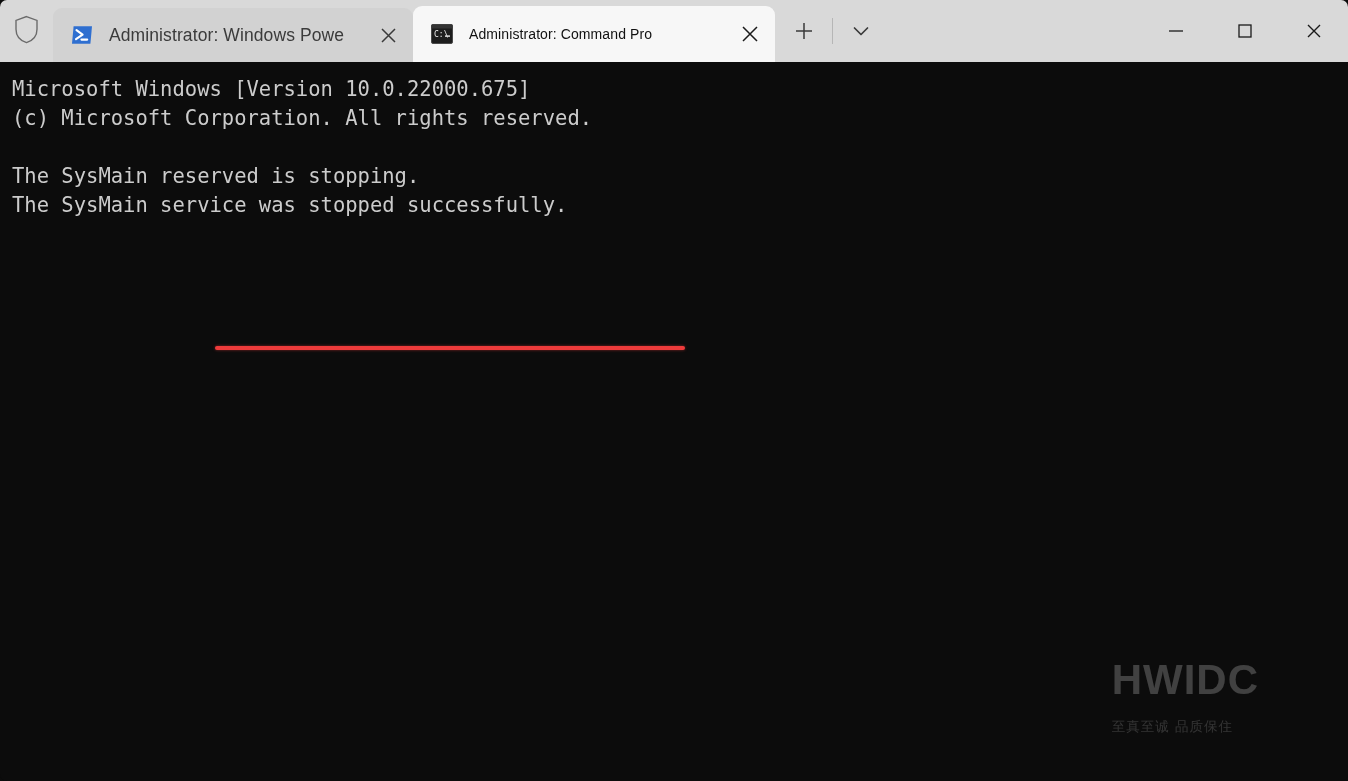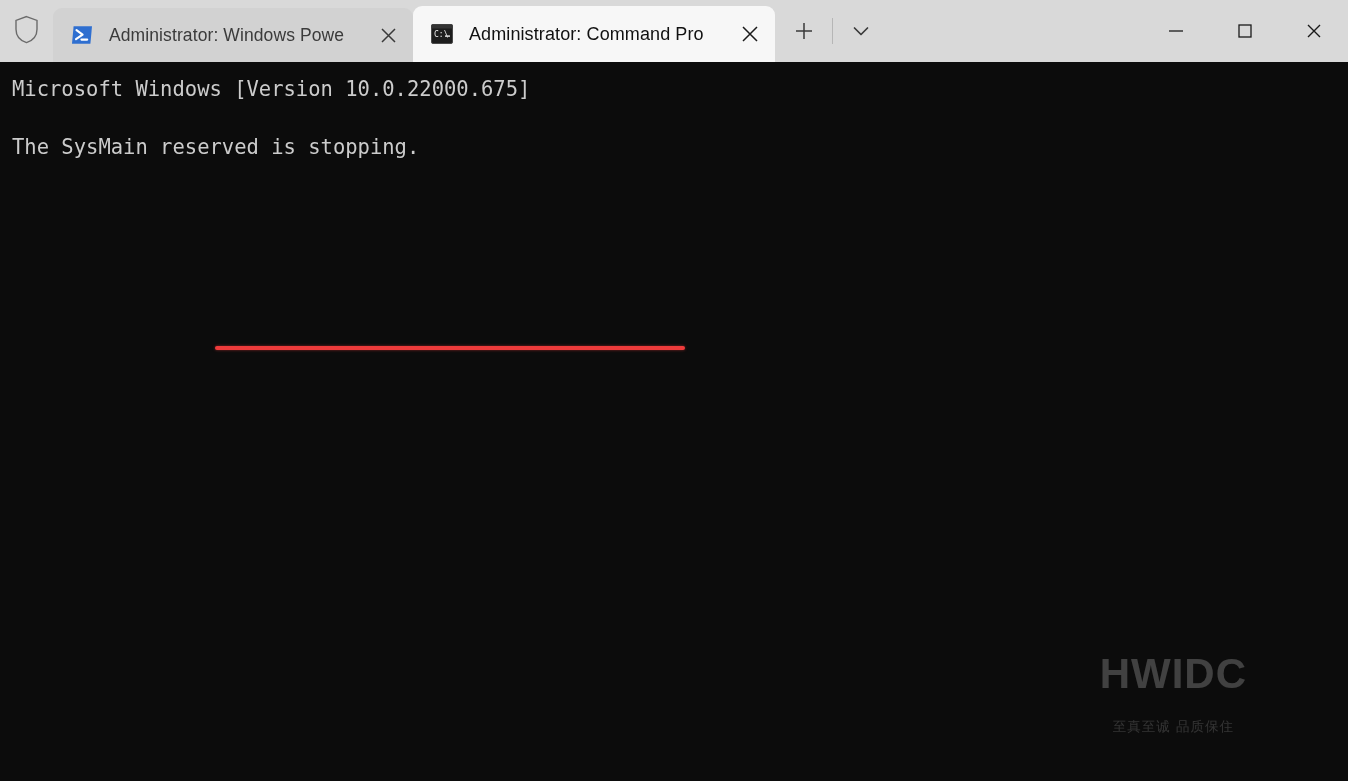--- a/index.html
+++ b/index.html
@@ -8,20 +8,21 @@
     background: #0c0c0c;
   }
   #app {
     position: relative;
     width: 1348px;
     height: 781px;
     overflow: hidden;
     background: #0c0c0c;
     font-family: "Liberation Sans", sans-serif;
     user-select: none;
+    border-radius: 7px;
   }
 
   
   .titlebar {
     position: absolute;
     left: 0; top: 0;
     width: 1348px;
     height: 62px;
     background: #d9d9d9;
     display: flex;
@@ -74,21 +75,21 @@
   .tab-title {
     font-size: 17.5px;
     color: #3b3b3b;
     white-space: nowrap;
     overflow: hidden;
     flex: 1 1 auto;
     letter-spacing: .1px;
   }
   .tab.active .tab-title {
     color: #111;
-    font-size: 18px;
+    font-size: 14px;
   }
   .tab-close {
     width: 34px;
     height: 34px;
     flex: 0 0 auto;
     display: flex;
     align-items: center;
     justify-content: center;
     border-radius: 4px;
   }
@@ -132,20 +133,21 @@
 
   
   .terminal {
     position: absolute;
     left: 0;
     top: 62px;
     width: 1263px;
     height: 719px;
     background: #0c0c0c;
     overflow: hidden;
+    padding-left: 24px;
   }
   .term-lines {
     position: absolute;
     left: 12px;
     top: 13px;
     right: 0;
   }
   .line {
     font-family: "DejaVu Sans Mono", "Liberation Mono", monospace;
     font-size: 20.5px;
@@ -203,40 +205,40 @@
     position: absolute;
     background: #ee3b3b;
     height: 4px;
     border-radius: 2px;
     box-shadow: 0 0 3px rgba(238,59,59,0.55);
   }
 
   
   .watermark {
     position: absolute;
-    right: 16px;
+    right: 28px;
     bottom: 46px;
-    text-align: center;
+    text-align: left;
     pointer-events: none;
   }
   .wm-main {
     font-family: "Liberation Sans", sans-serif;
     font-size: 42px;
     font-weight: bold;
     letter-spacing: 1px;
     color: rgba(255,255,255,0.22);
     line-height: 46px;
   }
   .wm-sub {
     font-family: "DejaVu Sans", sans-serif;
     font-size: 13.5px;
     letter-spacing: 1px;
     color: rgba(255,255,255,0.16);
     line-height: 18px;
-    margin-top: 20px;
+    margin-top: 14px;
   }
 </style>
 </head>
 <body>
 
 <div id="app">
 
   <div class="titlebar">
 
     <div class="shield-slot">
@@ -315,26 +317,28 @@
         </svg>
       </div>
     </div>
   </div>
 
   <div class="terminal">
     <div class="term-lines">
 
       <div class="line">Microsoft Windows [Version 10.0.22000.675]</div>
 
+      <div class="line">(c) Microsoft Corporation. All rights reserved.</div>
 
       <div class="line blank">&nbsp;</div>
 
 
       <div class="line">The SysMain reserved is stopping.</div>
 
+      <div class="line">The SysMain service was stopped successfully.</div>
 
       <div class="line blank">&nbsp;</div>
       <div class="line blank">&nbsp;</div>
 
     </div>
 
     <div class="annotation-underline" style="left:215px; top:284px; width:470px;"></div>
 
     <div class="watermark">
       <div class="wm-main">HWIDC</div>

